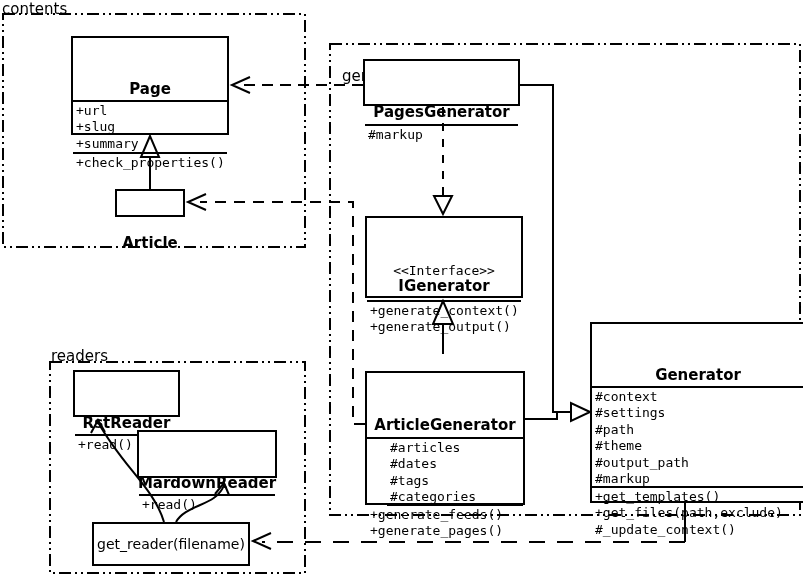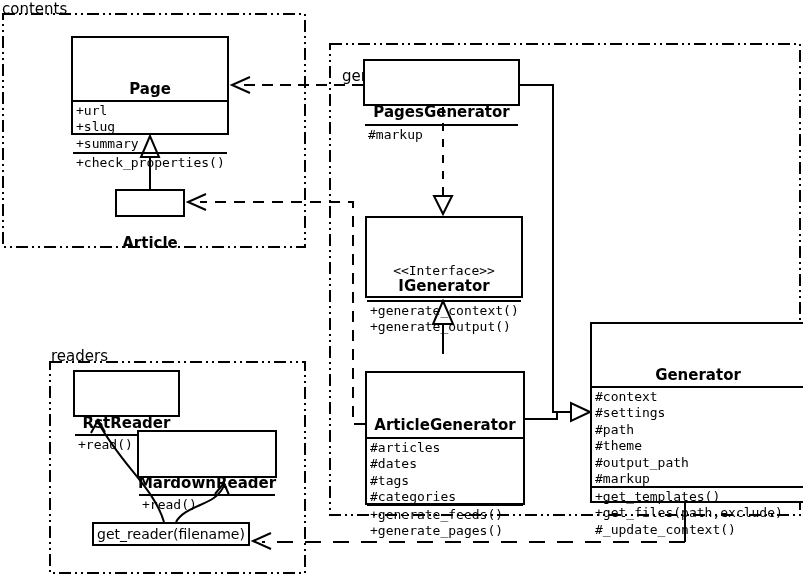--- a/index.html
+++ b/index.html
@@ -115,21 +115,21 @@
       <div>IGenerator</div>
     </div>
     <div class="cm">
       <div class="ln">+generate_context()</div>
       <div class="ln">+generate_output()</div>
     </div>
   </div>
 
   <div class="uml" style="left:365px;top:371px;width:160px;height:134px;">
     <div class="ct" style="height:26px;">ArticleGenerator</div>
-    <div class="cm sep" style="height:67px;">
+    <div class="cm sep" style="height:67px;margin-left:20px;">
       <div class="ln">#articles</div>
       <div class="ln">#dates</div>
       <div class="ln">#tags</div>
       <div class="ln">#categories</div>
     </div>
     <div class="cm">
       <div class="ln">+generate_feeds()</div>
       <div class="ln">+generate_pages()</div>
     </div>
   </div>
@@ -158,17 +158,17 @@
     </div>
   </div>
 
   <div class="uml" style="left:137px;top:430px;width:140px;height:48px;">
     <div class="ct" style="height:24px;">MardownReader</div>
     <div class="cm">
       <div class="ln">+read()</div>
     </div>
   </div>
 
-  <div class="uml" style="left:92px;top:522px;width:158px;height:24px;">
+  <div class="uml" style="left:92px;top:522px;width:158px;height:44px;">
     <div class="plain">get_reader(filename)</div>
   </div>
 
 </div>
 
 </body></html>

